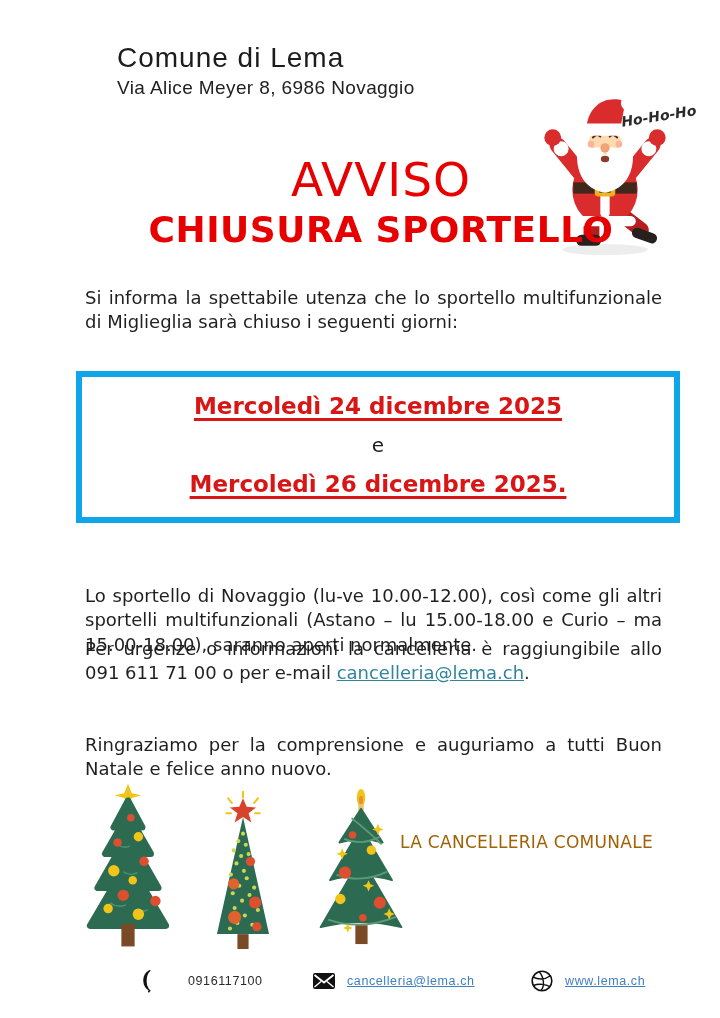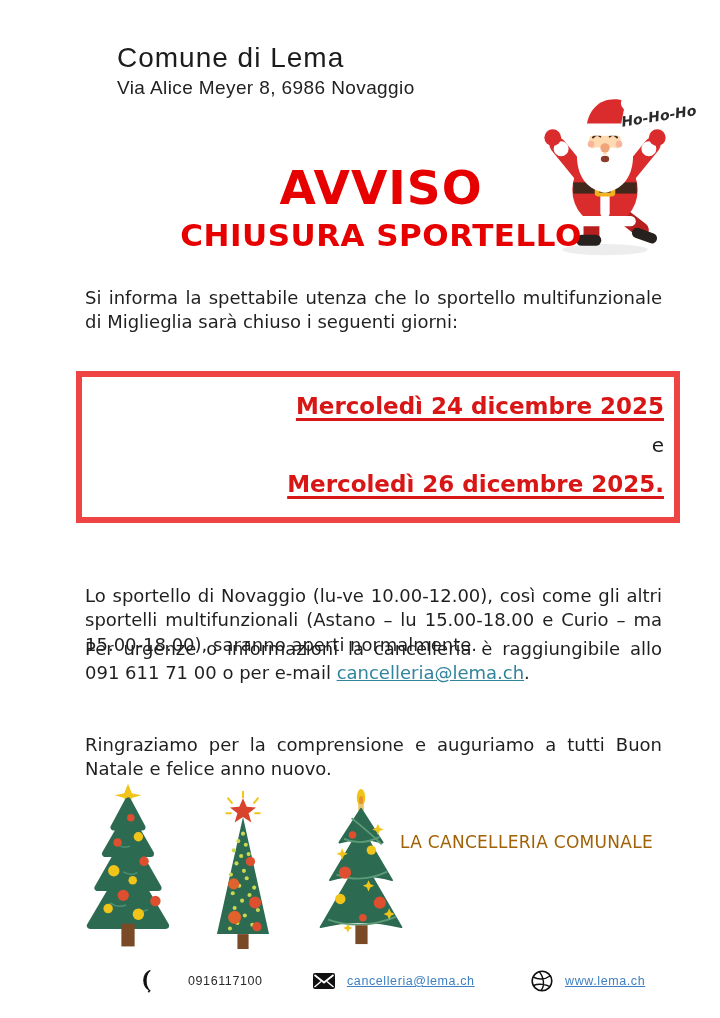--- a/index.html
+++ b/index.html
@@ -11,32 +11,32 @@
   .org{position:absolute;left:85px;top:42px;margin-left:32px;}
   .org-name{font-family:"Liberation Sans",sans-serif;font-size:28px;letter-spacing:1px;color:#1c1c1c;}
   .org-addr{font-family:"Liberation Sans",sans-serif;font-size:19px;letter-spacing:.4px;color:#222;margin-top:3px;}
   
   .santa-wrap{position:absolute;left:535px;top:84px;width:140px;height:180px;}
   .santa-wrap svg{position:absolute;left:0;top:0;}
   .hoho{position:absolute;left:86px;top:24px;font-size:14px;font-weight:bold;font-style:italic;
         transform:rotate(-9deg);color:#2a2a2a;white-space:nowrap;}
   
   .title-block{position:absolute;left:85px;top:156px;width:592px;text-align:center;}
-  .title{margin:8px;font-size:47px;line-height:1;font-weight:bold;color:#e60000;letter-spacing:1px;}
-  .subtitle{margin:9px 0 0 0;font-size:31px;line-height:1;font-weight:bold;color:#e60000;letter-spacing:.5px;}
+  .title{margin:0;font-size:47px;line-height:1;font-weight:normal;color:#e60000;letter-spacing:1px;}
+  .subtitle{margin:9px 0 0 0;font-size:36px;line-height:1;font-weight:bold;color:#e60000;letter-spacing:.5px;}
   
   .body{position:absolute;left:85px;width:577px;margin:0;font-size:18px;line-height:1.36;text-align:justify;color:#1f1f1f;}
   .intro{top:286px;}
   .para-hours{top:584px;}
   .para-contact{top:637px;}
   .para-thanks{top:733px;}
   .email-link{color:#31849b;text-decoration:underline;}
   
-  .closure-box{position:absolute;left:76px;top:371px;width:572px;border:6px solid #ef4444;
-               padding:16px 10px 20px 10px;text-align:right;background:#fff;}
+  .closure-box{position:absolute;left:76px;top:371px;width:572px;border:6px solid #0ea5e9;
+               padding:16px 10px 20px 10px;text-align:center;background:#fff;}
   .closure-date{font-size:23px;font-weight:bold;color:#d81616;text-decoration:underline;
                 text-decoration-thickness:2.5px;text-underline-offset:4px;}
   .closure-conj{font-size:20px;color:#1c1c1c;margin:14px 0;}
   
   .tree{position:absolute;}
   .tree1{left:76px;top:781px;}
   .tree2{left:203px;top:789px;}
   .tree3{left:314px;top:787px;}
   
   .signature{position:absolute;left:400px;top:832px;font-size:17px;letter-spacing:.3px;color:#a16207;}

